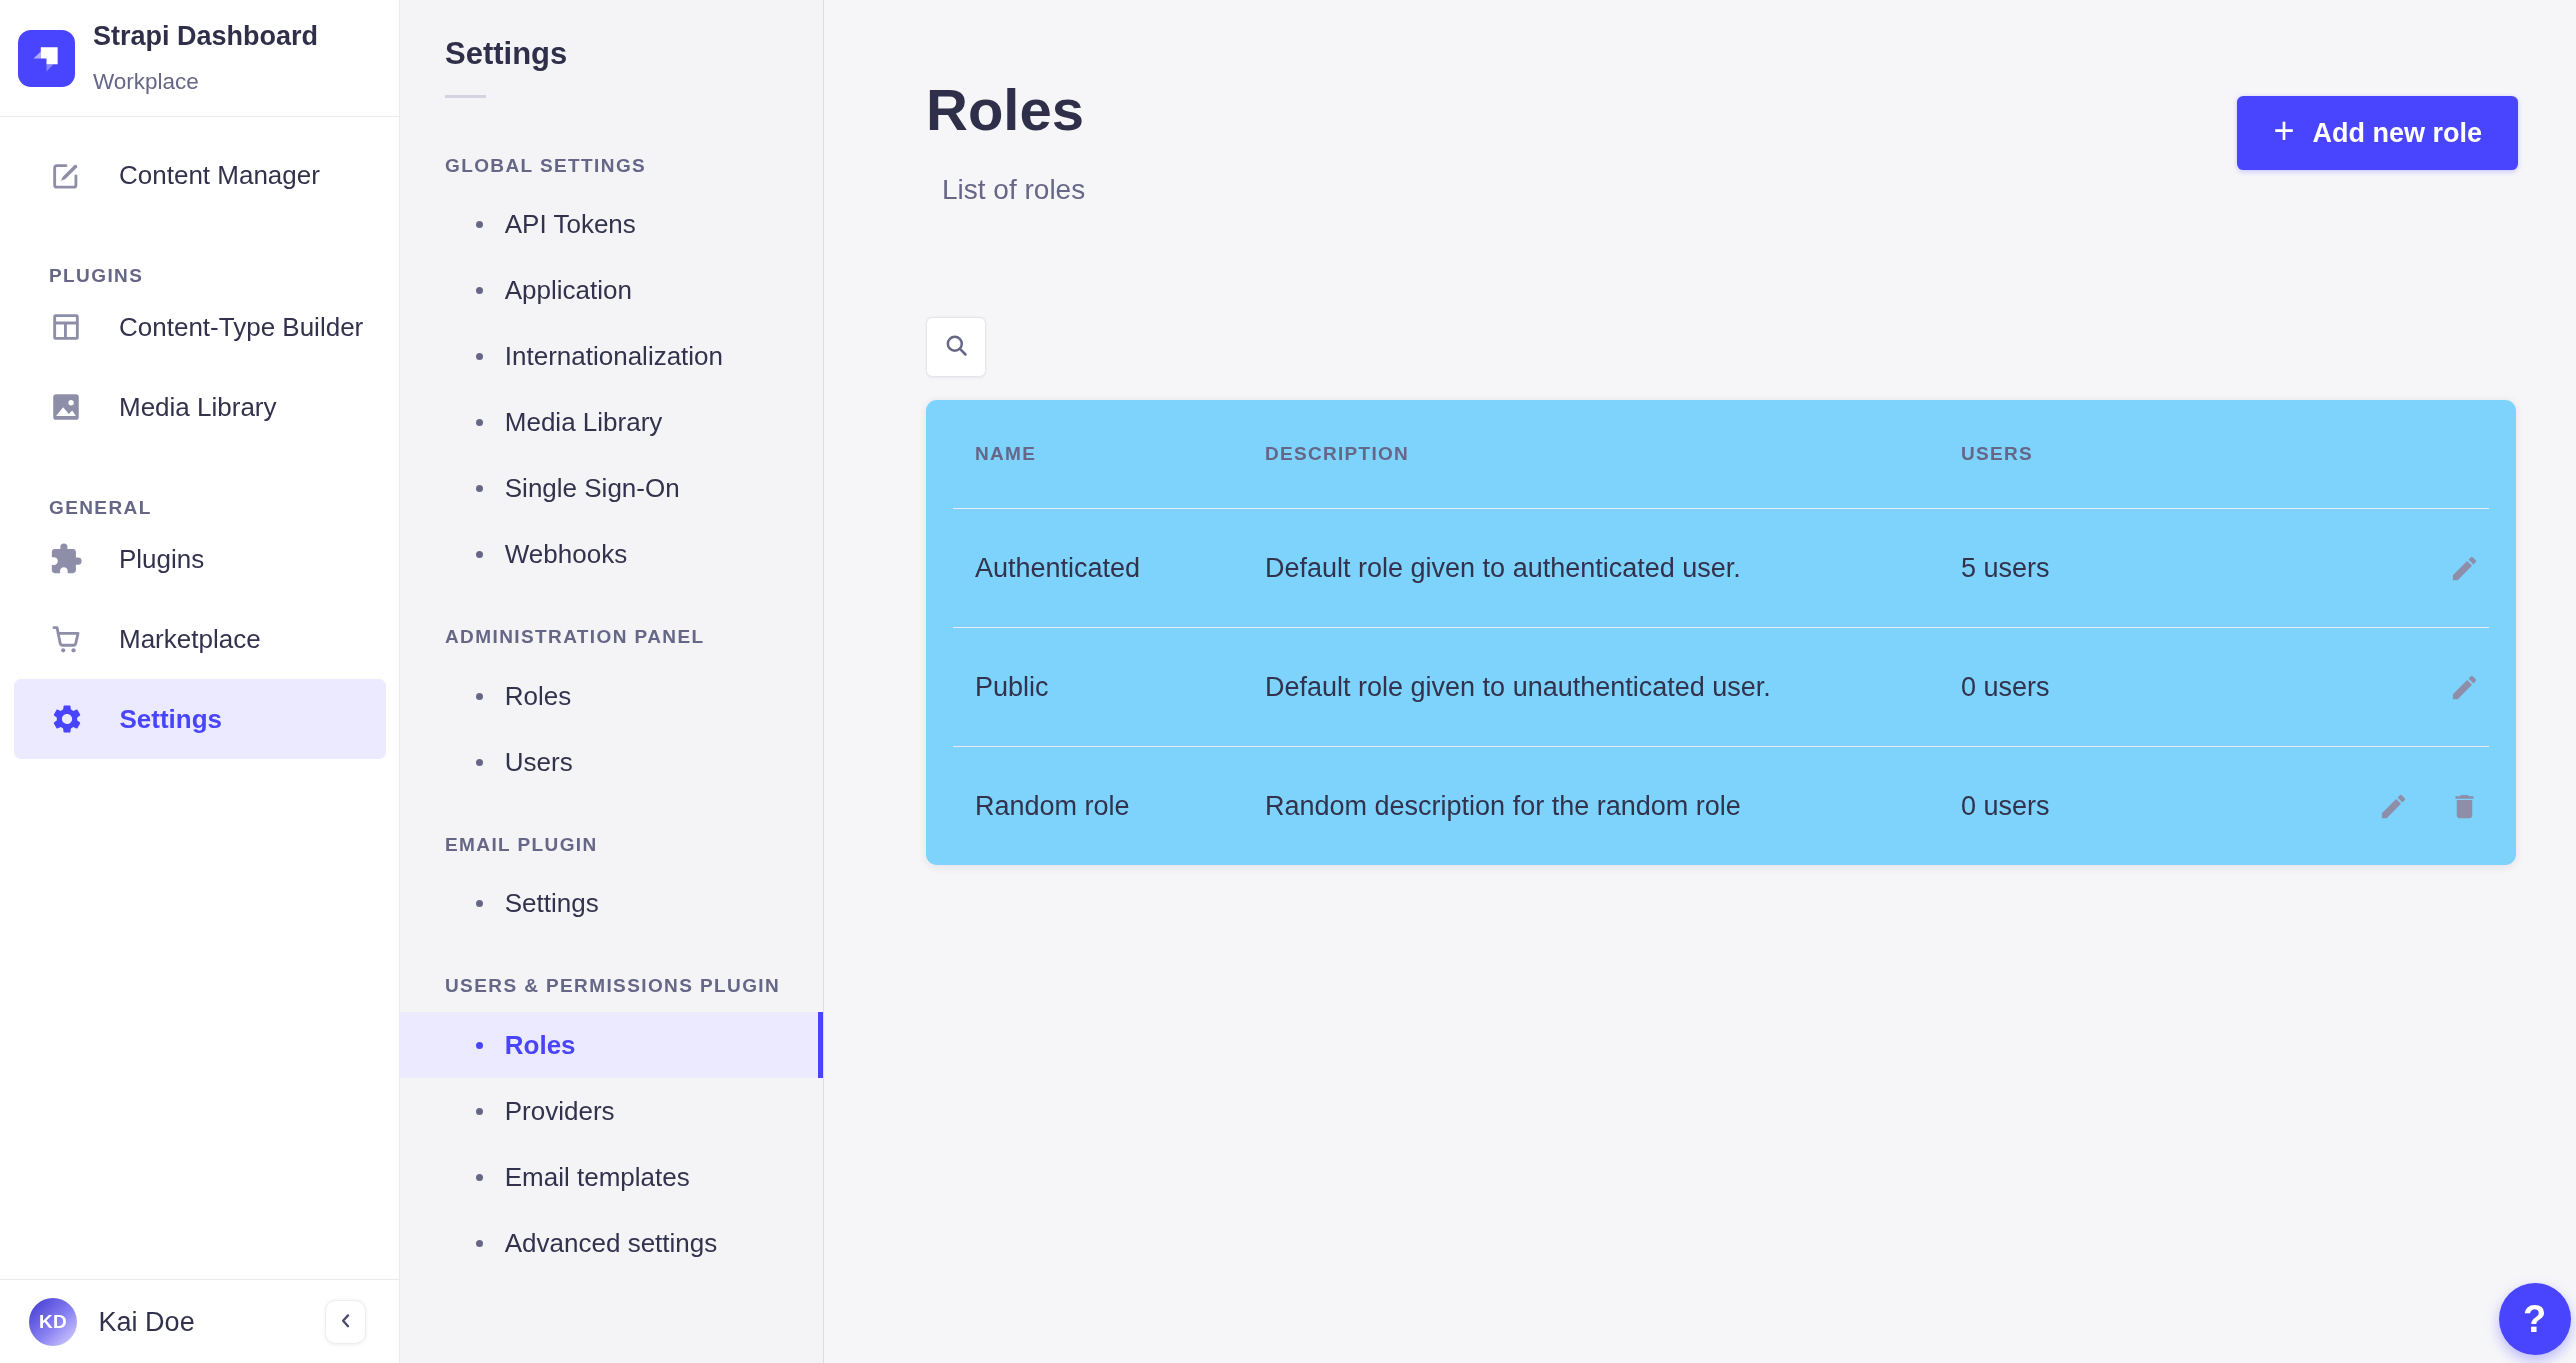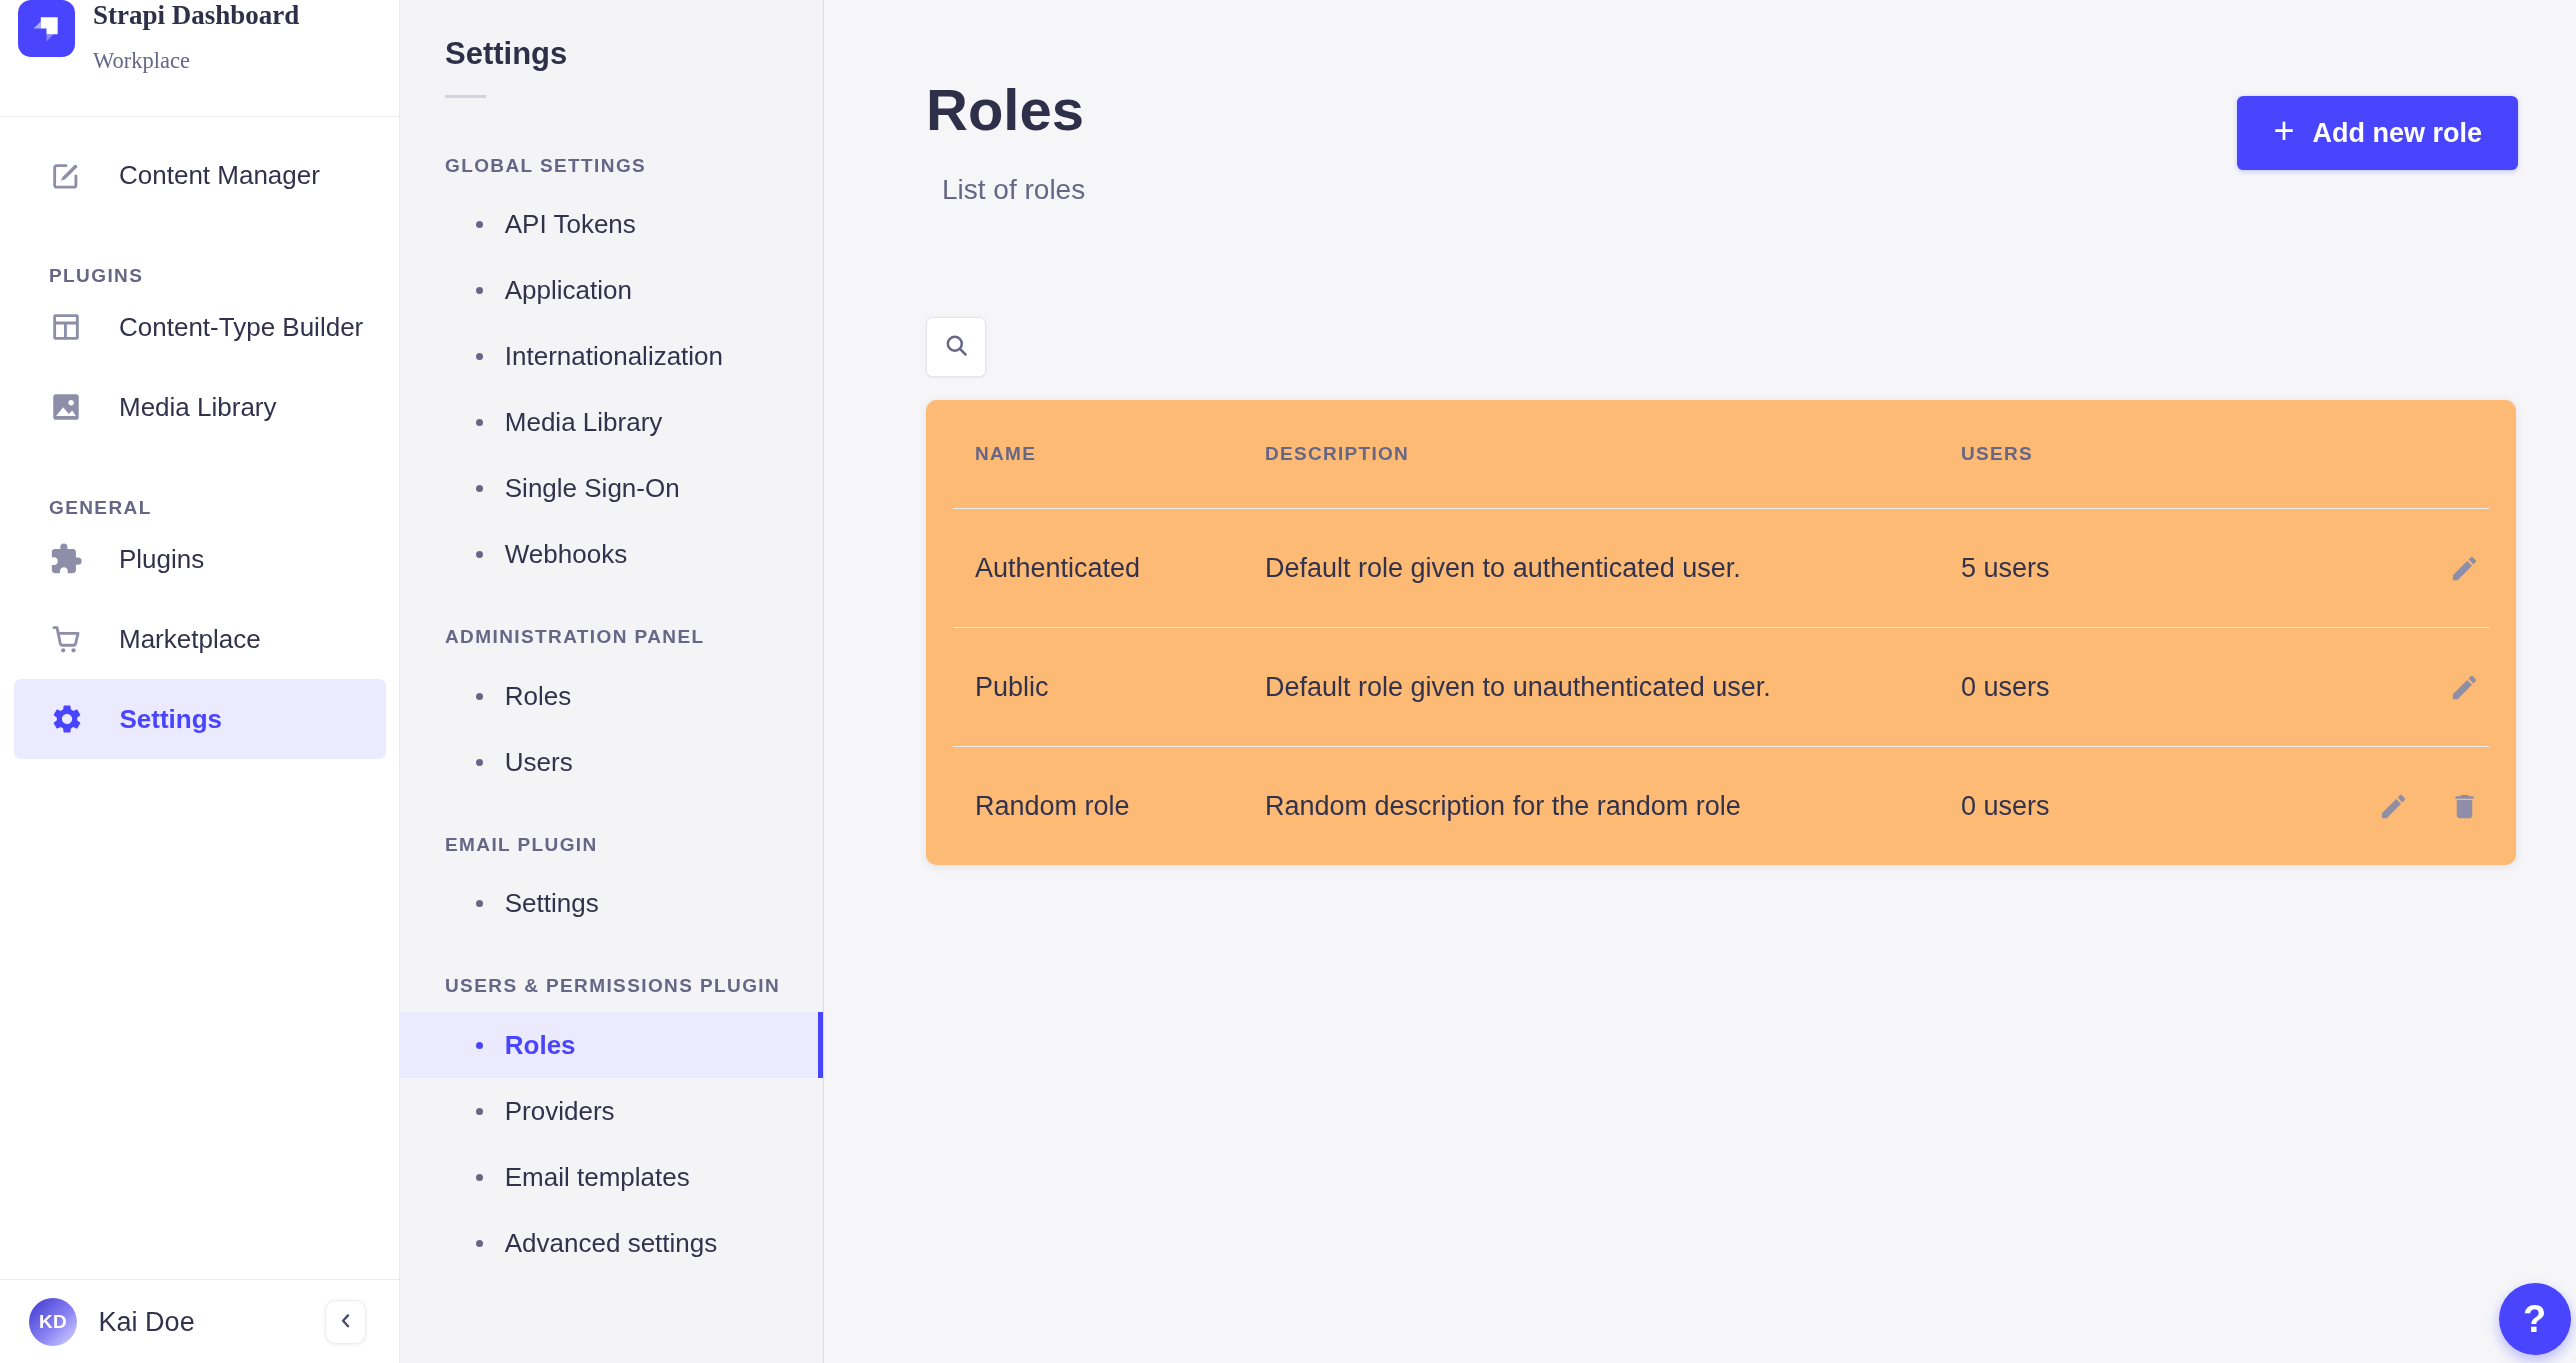--- a/index.html
+++ b/index.html
@@ -10,21 +10,21 @@
     font-family:"Liberation Sans", sans-serif;
   }
 
   
   .sidebar {
     position:absolute; left:0; top:0; width:400px; height:100%;
     background:#ffffff; border-right:0.9px solid #eaeaef;
   }
   .brand {
     height:117px; border-bottom:0.9px solid #eaeaef;
-    display:flex; gap:18px; padding:0 18px; cursor:pointer;font-family:Liberation Serif, serif;
+    display:flex; align-items:center; gap:18px; padding:0 18px; cursor:pointer;
   }
   .logo { width:57px; height:57px; flex:none; }
   .logo svg { width:100%; height:100%; display:block; }
   .brand-title { font-size:27px; font-weight:bold; color:#2f2f4a; line-height:1.15; }
   .brand-sub   { font-size:22.5px; color:#666687; margin-top:17px; }
 
   .menu { padding-top:18px; }
   .menu-item {
     height:80px; display:flex; align-items:center; gap:36px;
     padding-left:49px; font-size:26px; color:#32324d; cursor:pointer;
@@ -105,21 +105,21 @@
 
   .search-btn {
     margin-top:111px; width:60px; height:60px; background:#fff;
     border:0.9px solid #e4e4ea; border-radius:6.3px;
     box-shadow:0 0.9px 2.7px rgba(33,33,52,.06);
     display:flex; align-items:center; justify-content:center; cursor:pointer; padding:0;
   }
   .search-btn svg { width:27px; height:27px; }
 
   .table-card {
-    margin-top:23.4px; width:1590px; background:#fdba74; border-radius:10.8px;
+    margin-top:23.4px; width:1590px; background:#7dd3fc; border-radius:10.8px;
     box-shadow:0 1.8px 9px rgba(33,33,52,.09); overflow:hidden;
   }
   .trow {
     display:grid; grid-template-columns:290px 696px 1fr auto;
     align-items:center; padding-left:49px;
   }
   .thead { height:108px; }
   .th { font-size:19px; font-weight:bold; letter-spacing:1.3px; color:#666687; }
   .tdata { height:118px; font-size:27px; color:#32324d; cursor:pointer; }
   .sep { height:0.9px; background:#eaeaef; margin:0 27px; }

